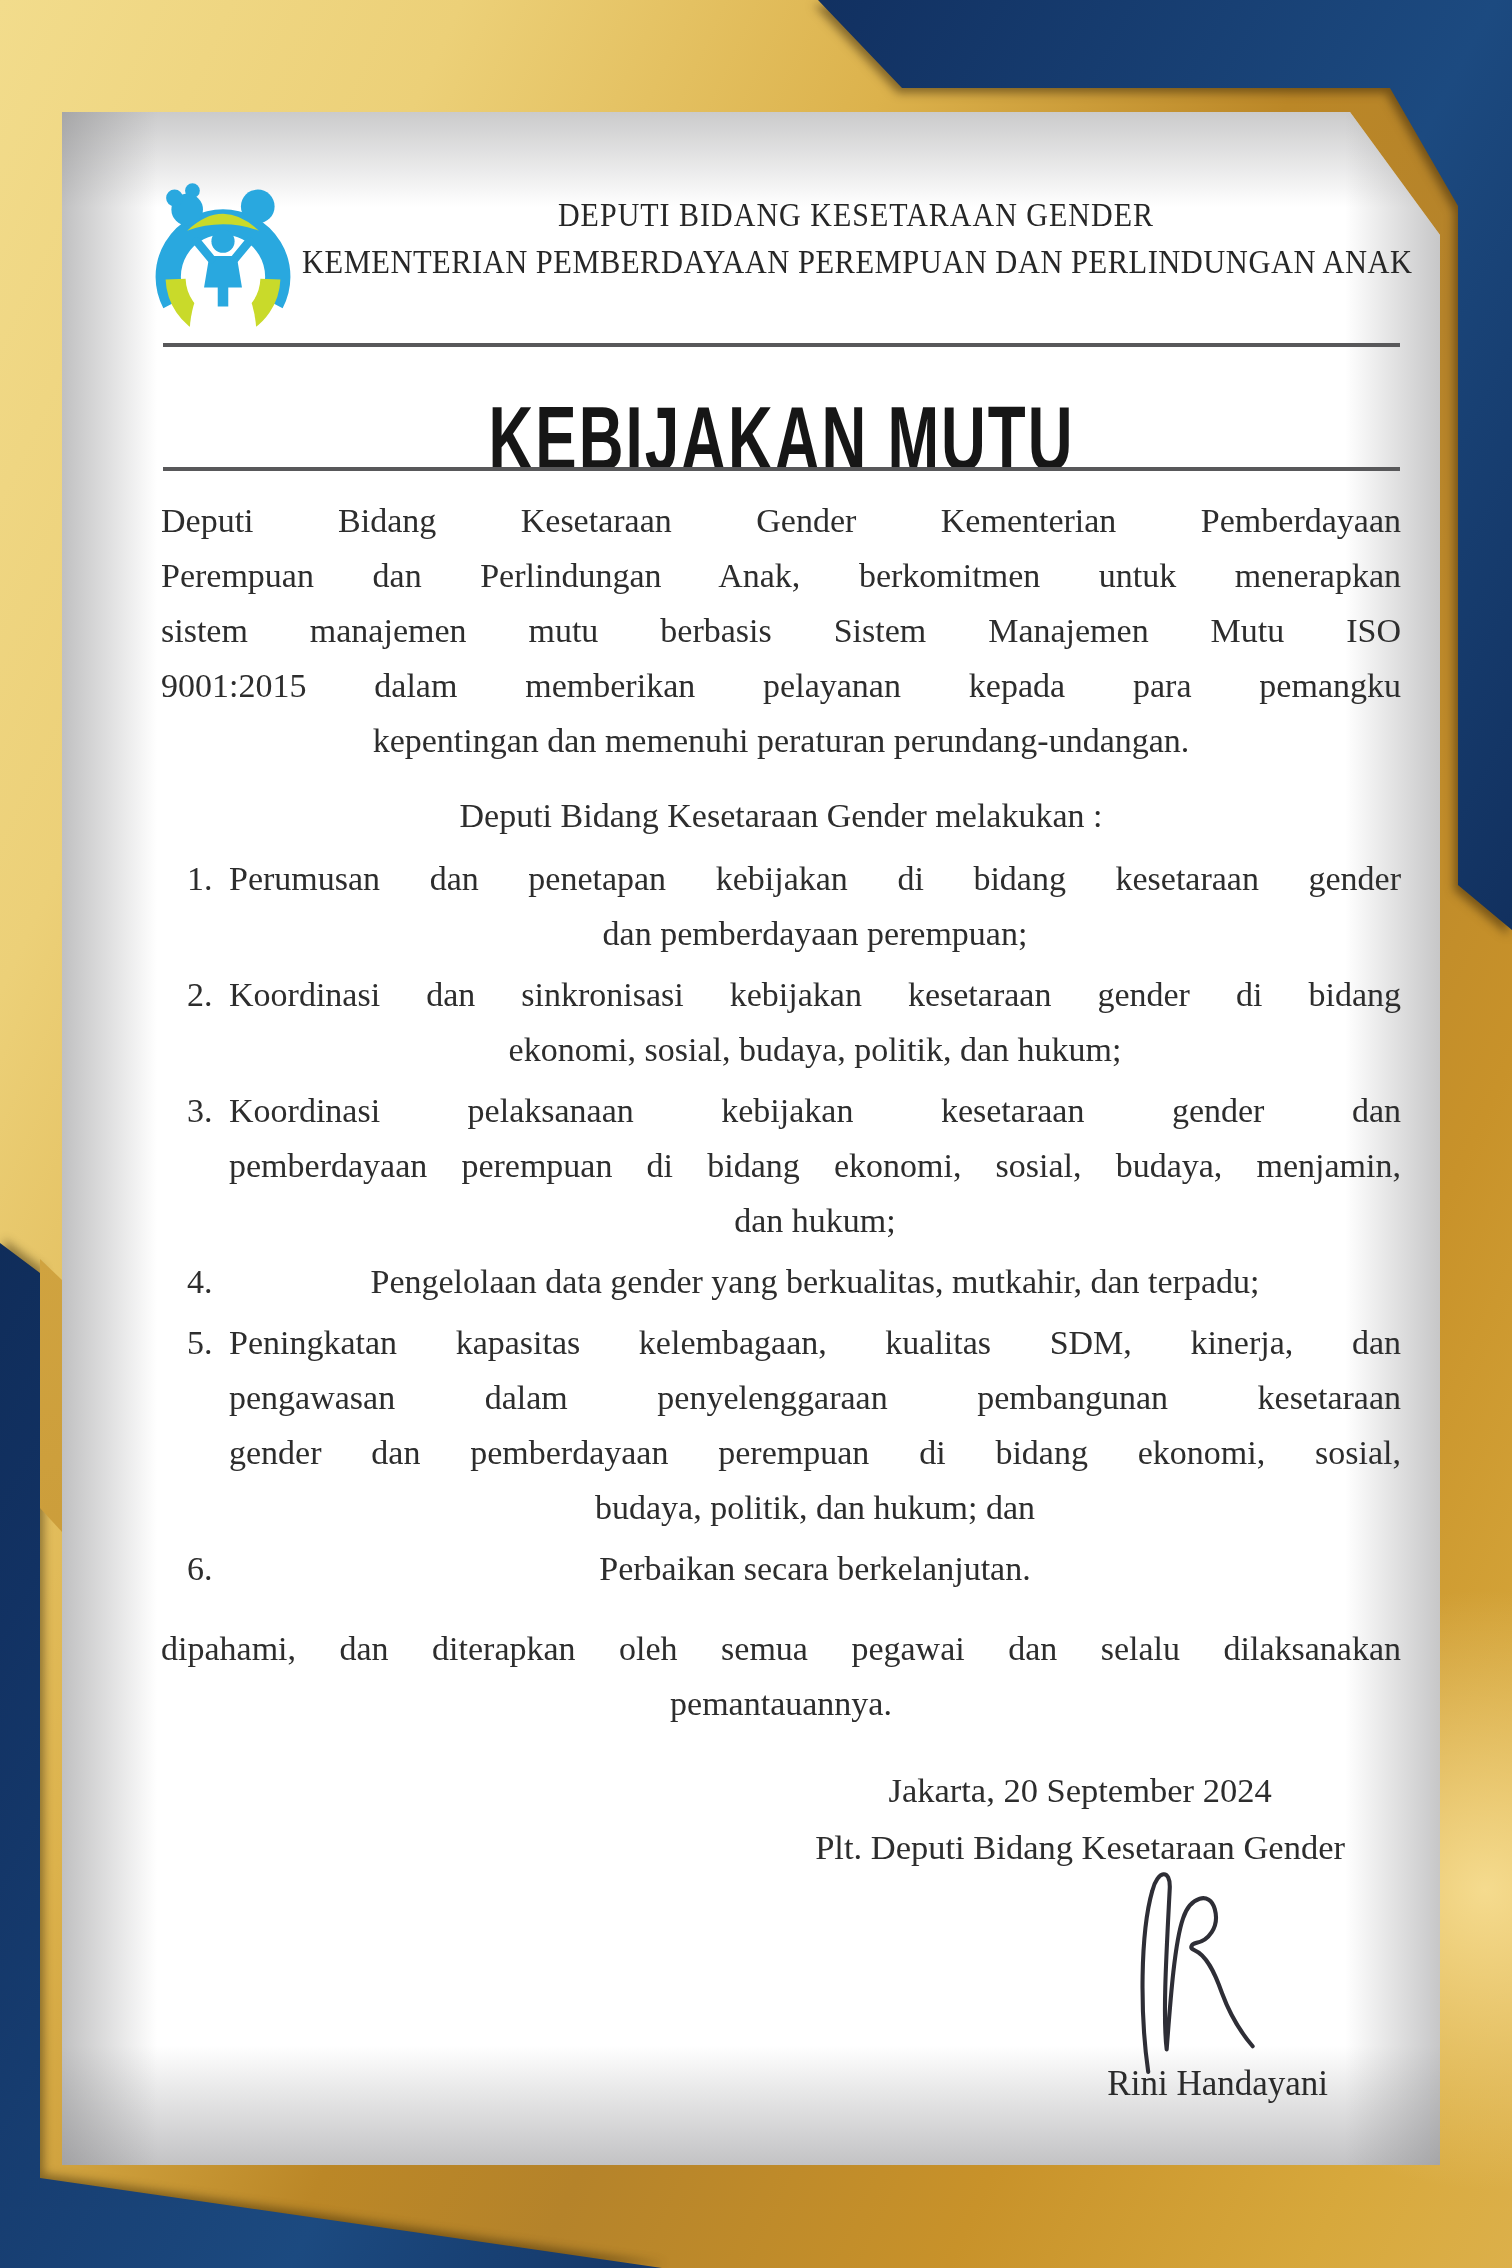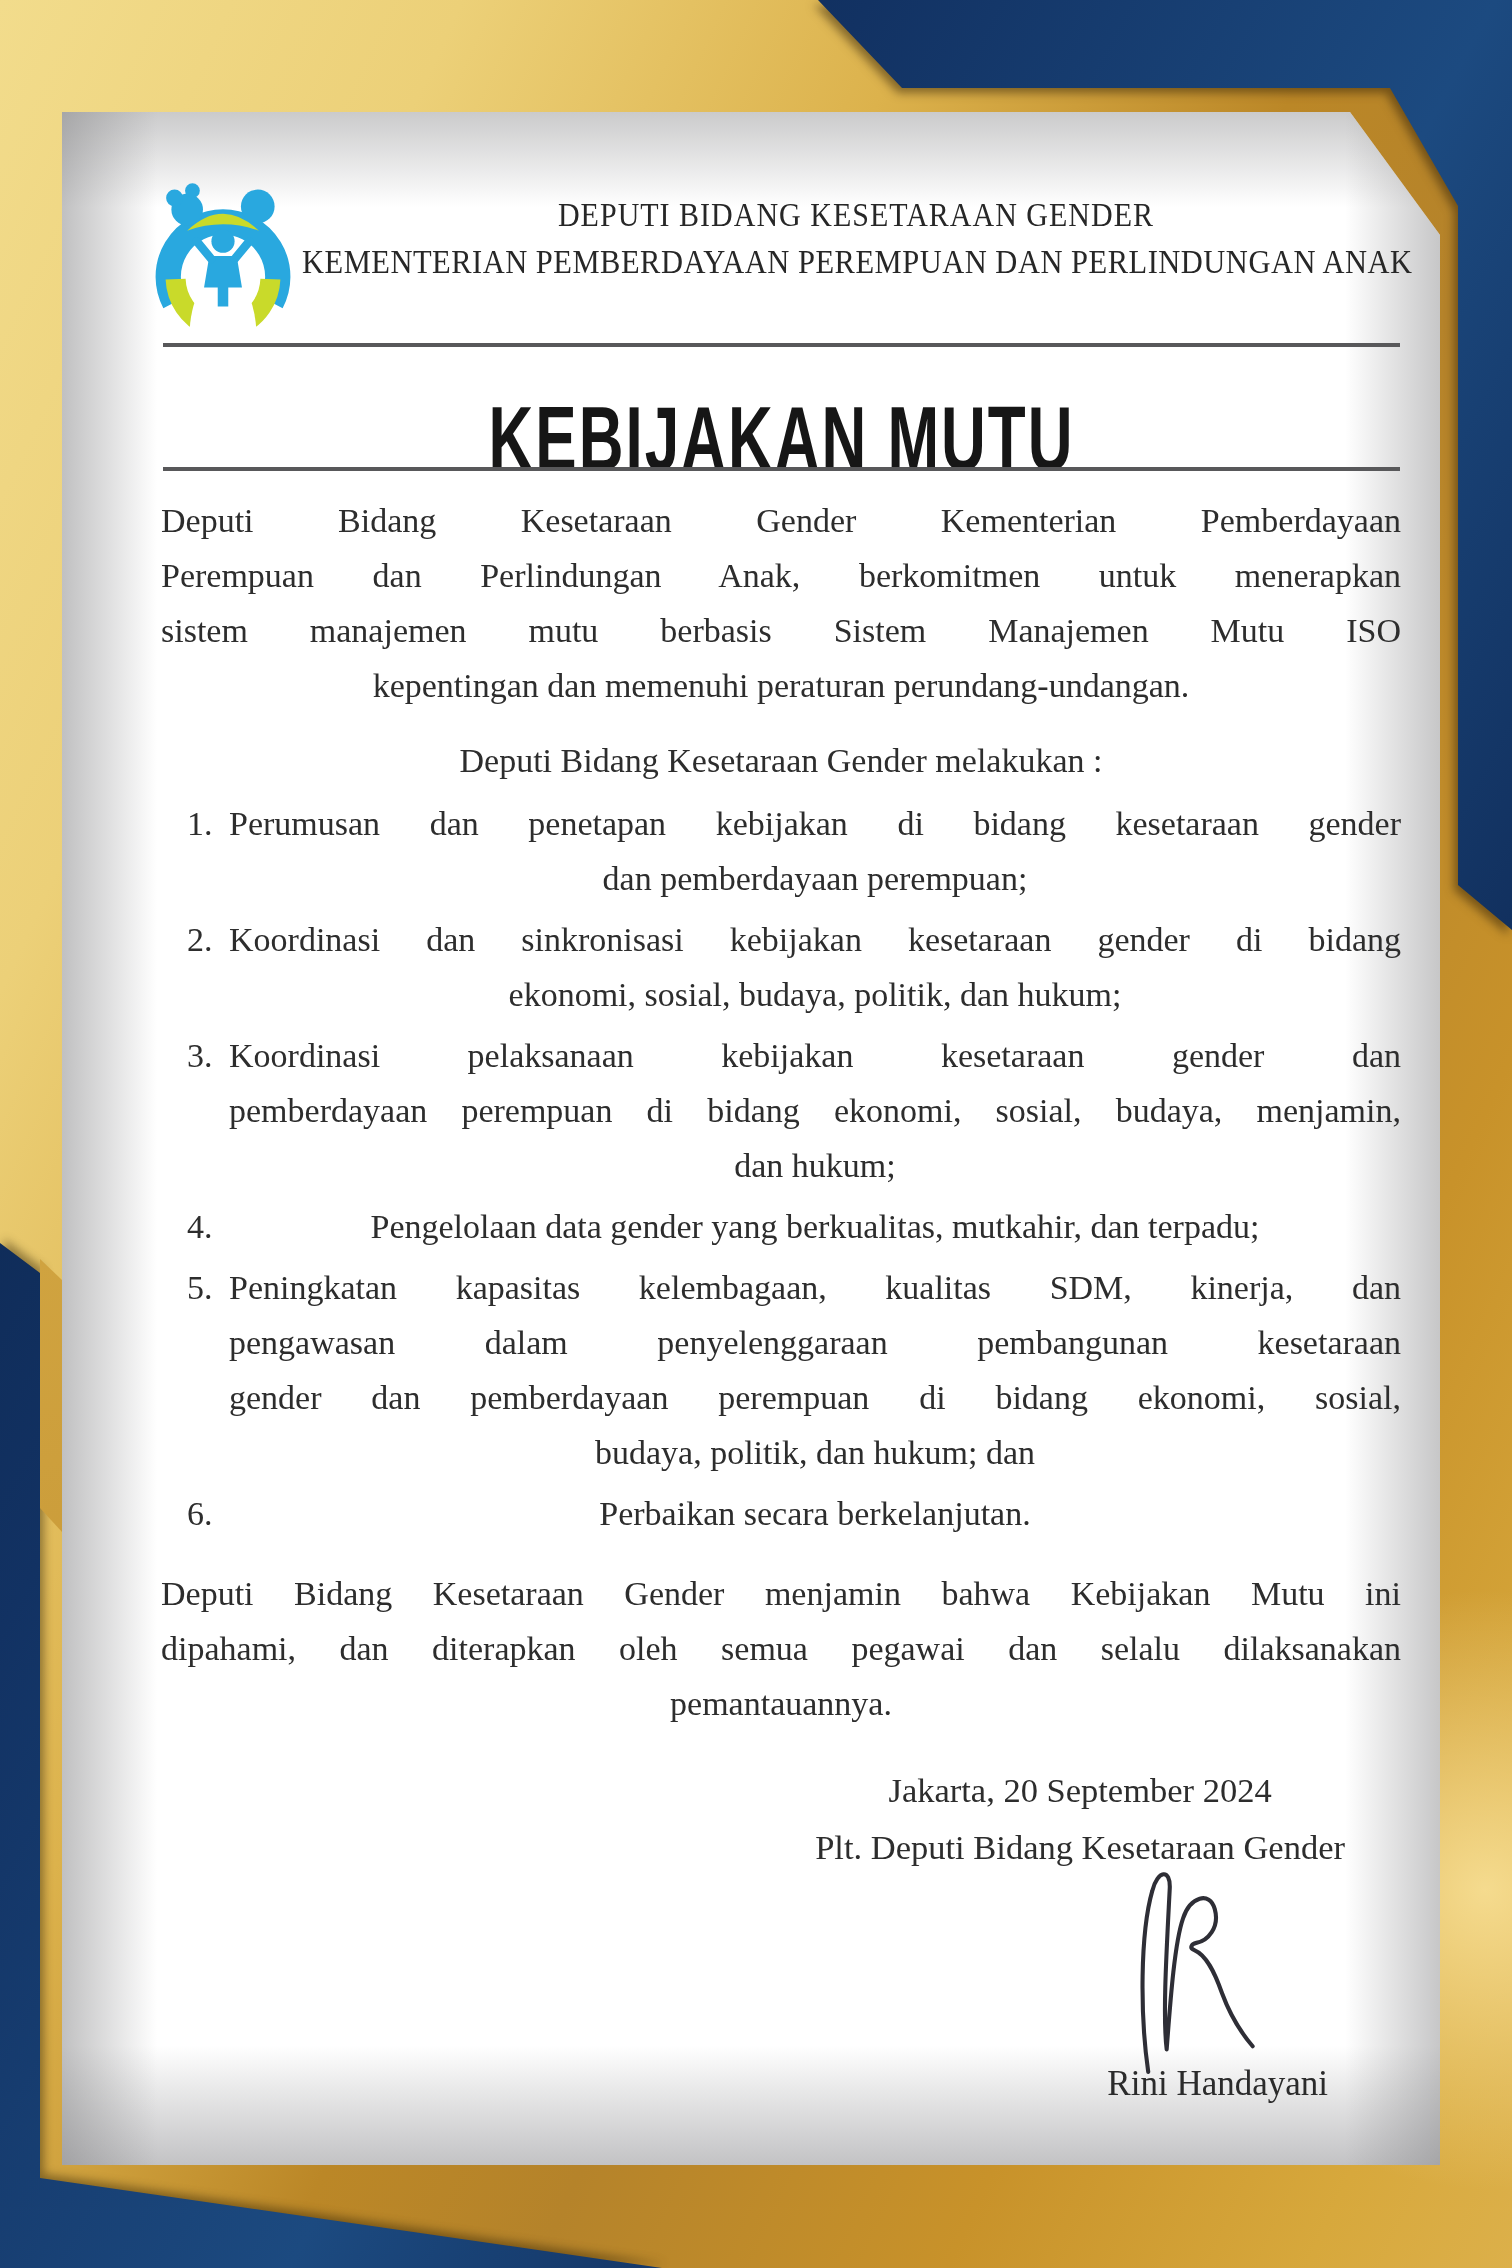--- a/index.html
+++ b/index.html
@@ -126,20 +126,21 @@
 
       <div class="rule rule1"></div>
       <div class="doc-title">KEBIJAKAN MUTU</div>
       <div class="rule rule2"></div>
 
       <div class="body-text">
         <div>
           <div class="jl">Deputi Bidang Kesetaraan Gender Kementerian Pemberdayaan</div>
           <div class="jl">Perempuan dan Perlindungan Anak, berkomitmen untuk menerapkan</div>
           <div class="jl">sistem manajemen mutu berbasis Sistem Manajemen Mutu ISO</div>
+          <div class="jl">9001:2015 dalam memberikan pelayanan kepada para pemangku</div>
           <div class="ll">kepentingan dan memenuhi peraturan perundang-undangan.</div>
         </div>
 
         <div class="list-intro ll">Deputi Bidang Kesetaraan Gender melakukan :</div>
 
         <ol class="policy">
           <li>
             <span class="num">1.</span>
             <div class="jl">Perumusan dan penetapan kebijakan di bidang kesetaraan gender</div>
             <div class="ll">dan pemberdayaan perempuan;</div>
@@ -166,21 +167,20 @@
             <div class="jl">gender dan pemberdayaan perempuan di bidang ekonomi, sosial,</div>
             <div class="ll">budaya, politik, dan hukum; dan</div>
           </li>
           <li>
             <span class="num">6.</span>
             <div class="ll">Perbaikan secara berkelanjutan.</div>
           </li>
         </ol>
 
         <div class="closing">
-          <div class="jl">Deputi Bidang Kesetaraan Gender menjamin bahwa Kebijakan Mutu ini</div>
           <div class="jl">dipahami, dan diterapkan oleh semua pegawai dan selalu dilaksanakan</div>
           <div class="ll">pemantauannya.</div>
         </div>
       </div>
 
       <div class="signoff">
         <div>Jakarta, 20 September 2024</div>
         <div>Plt. Deputi Bidang Kesetaraan Gender</div>
       </div>
 

